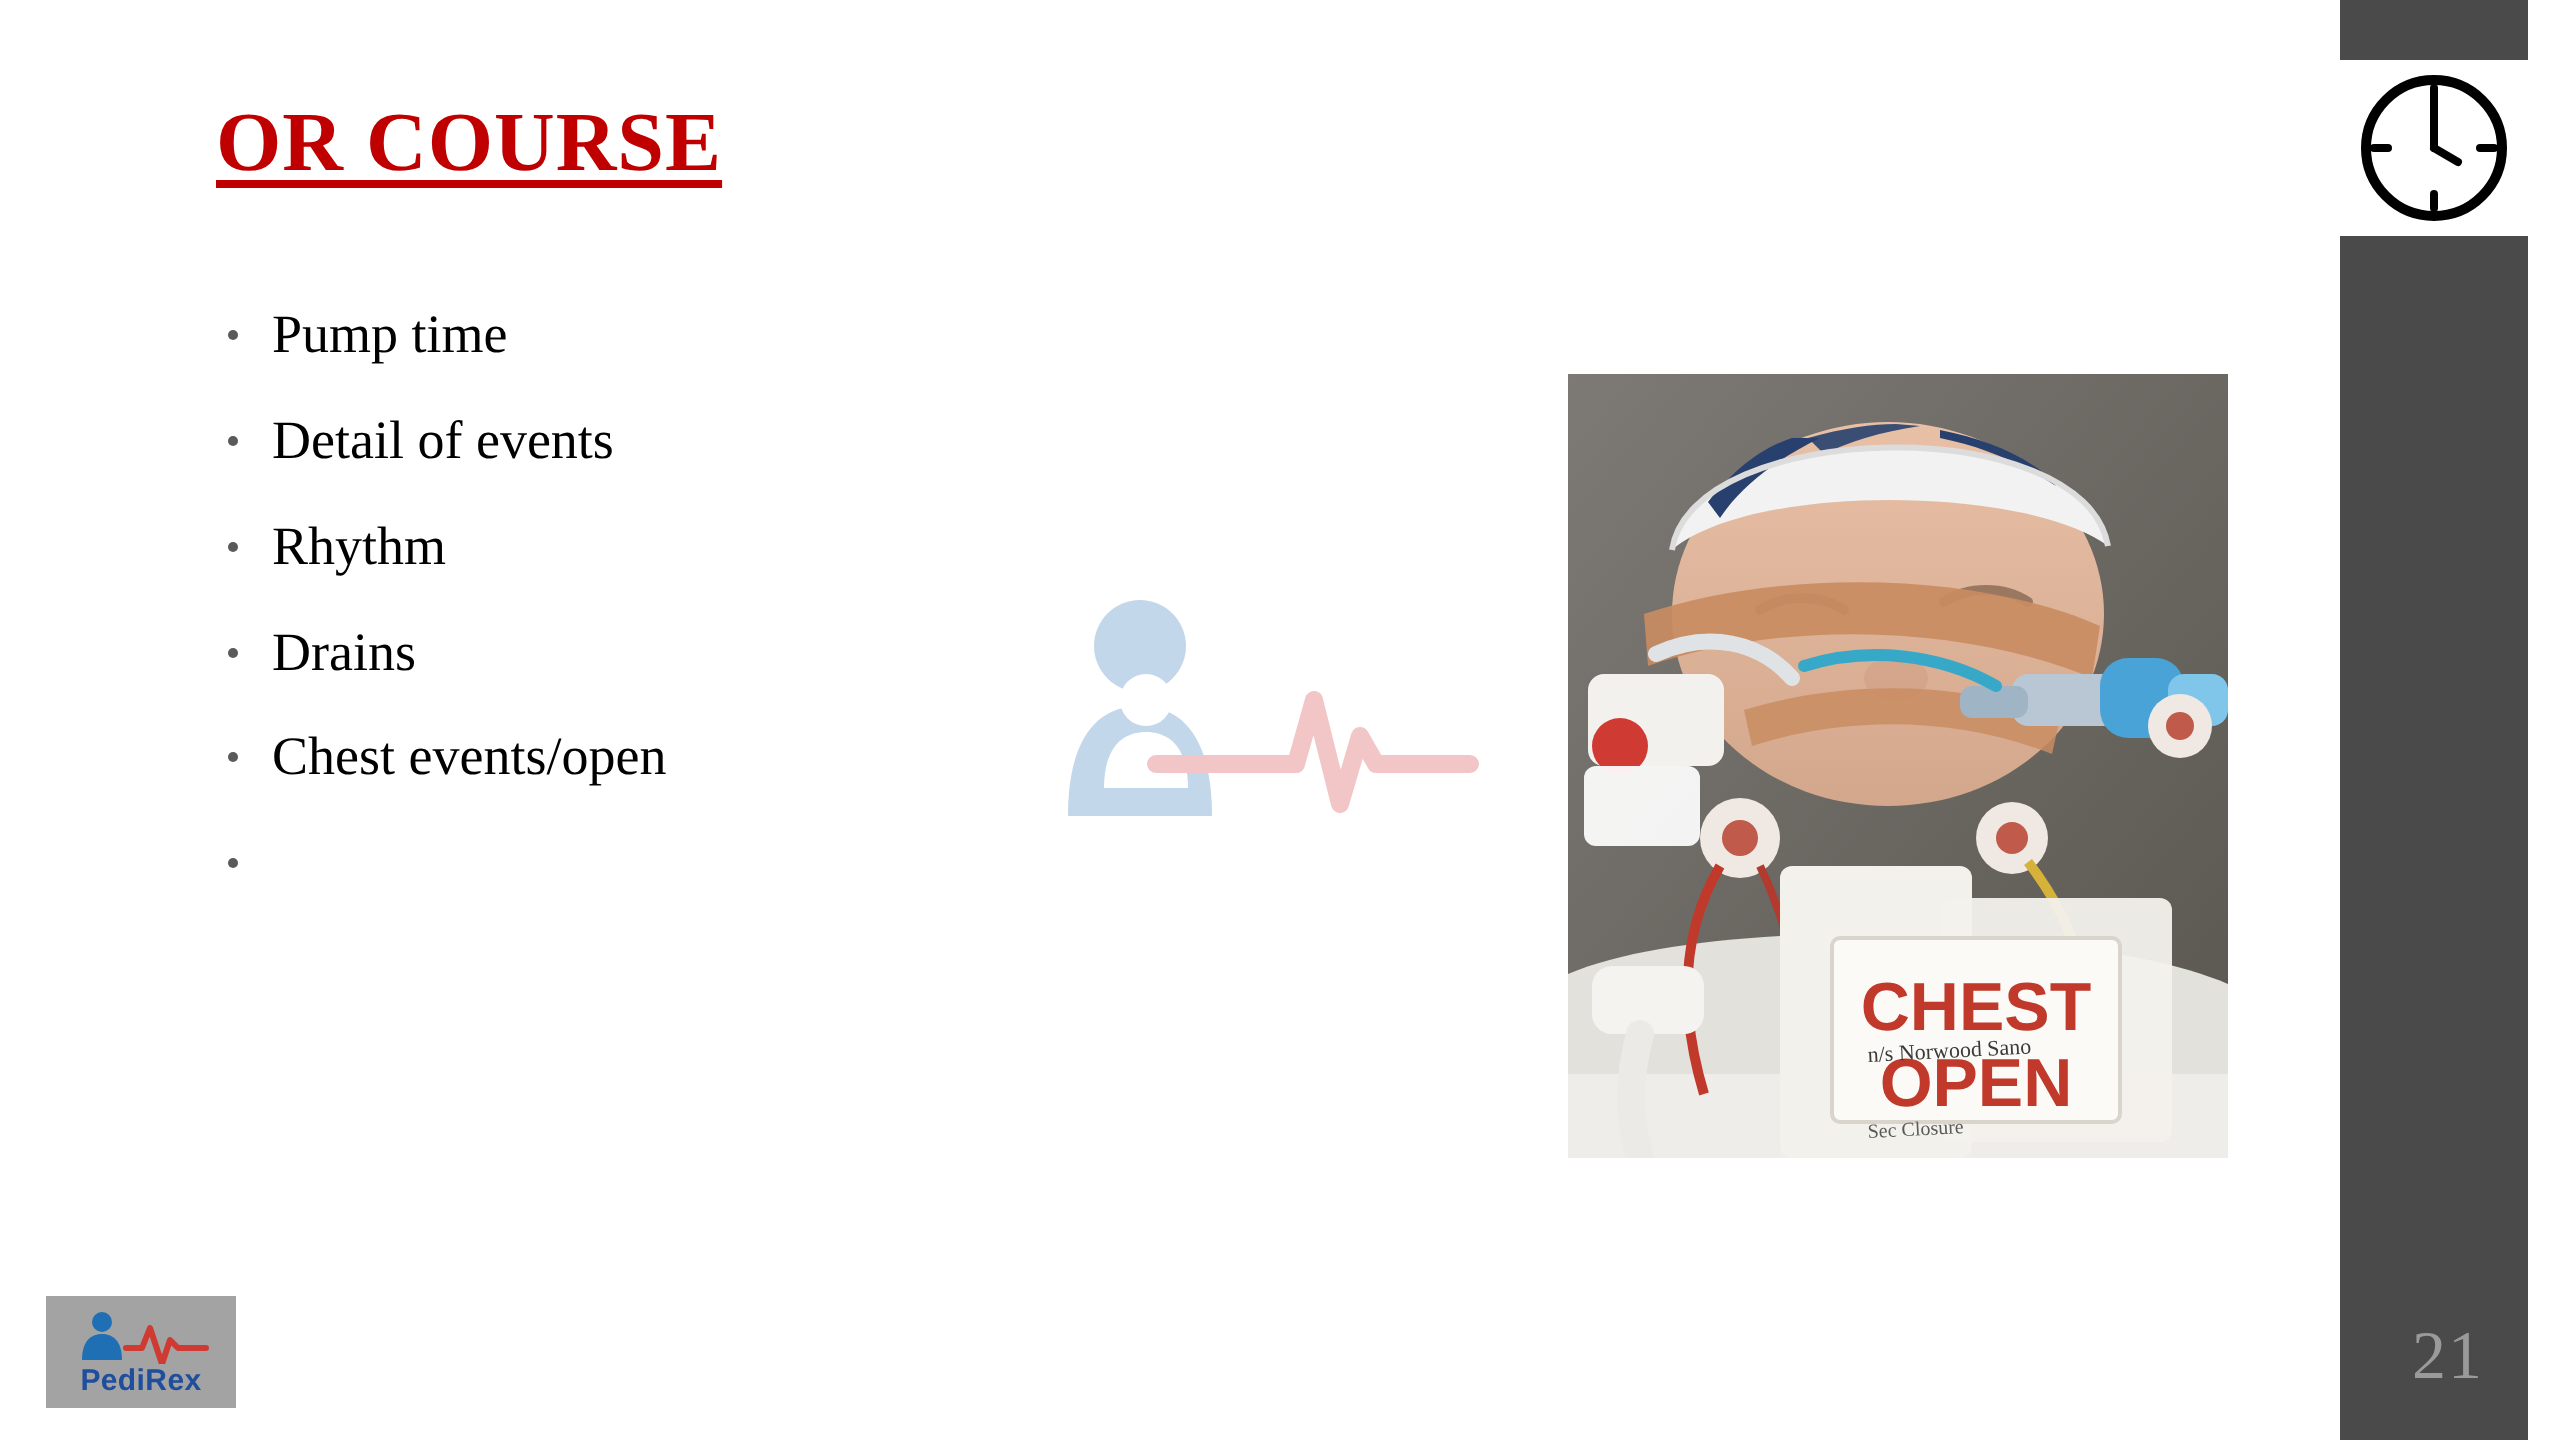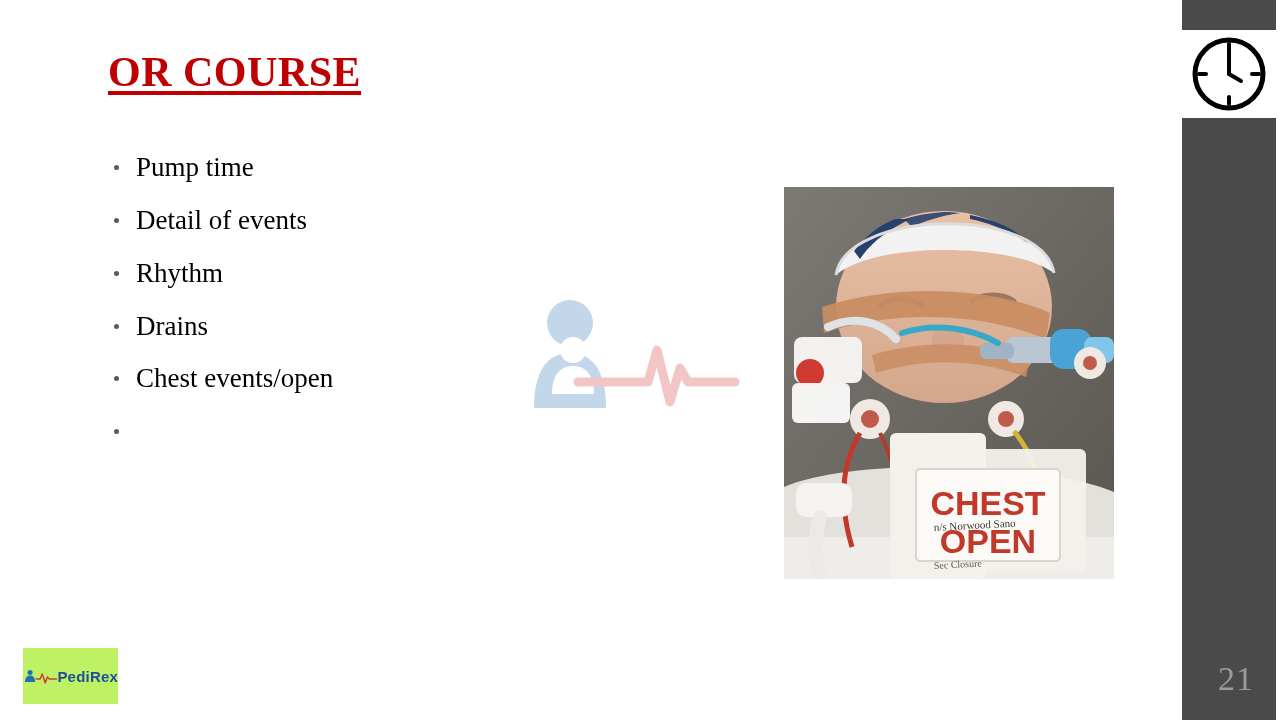--- a/index.html
+++ b/index.html
@@ -18,21 +18,21 @@
     width: 1280px;
     height: 720px;
     background: #ffffff;
     border-radius: 31px;
   }
 
   
   .rail {
     position: absolute;
     top: 0;
-    right: 4px;
+    right: 16px;
     width: 94px;
     height: 720px;
     background: #ffffff;
   }
   .rail-top {
     position: absolute;
     top: 0;
     left: 0;
     width: 94px;
     height: 30px;
@@ -132,22 +132,23 @@
   }
   .photo svg { display: block; }
 
   
   .logo {
     position: absolute;
     left: 23px;
     bottom: 16px;
     width: 95px;
     height: 56px;
-    background: #bef264;
+    background: #a3a3a3;
     display: flex;
+    flex-direction: column;
     align-items: center;
     justify-content: center;
   }
   .logo-text {
     font-family: "Liberation Sans", sans-serif;
     font-size: 15px;
     font-weight: bold;
     color: #1f4e9c;
     letter-spacing: 0.2px;
   }

